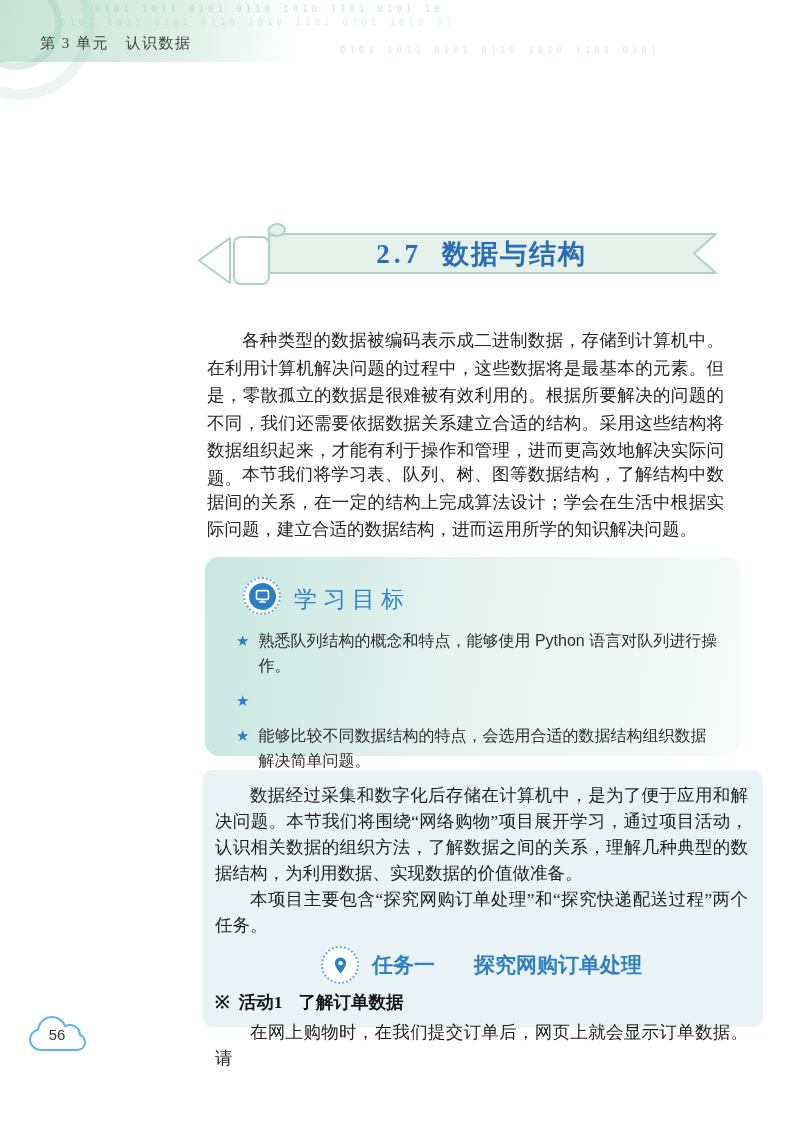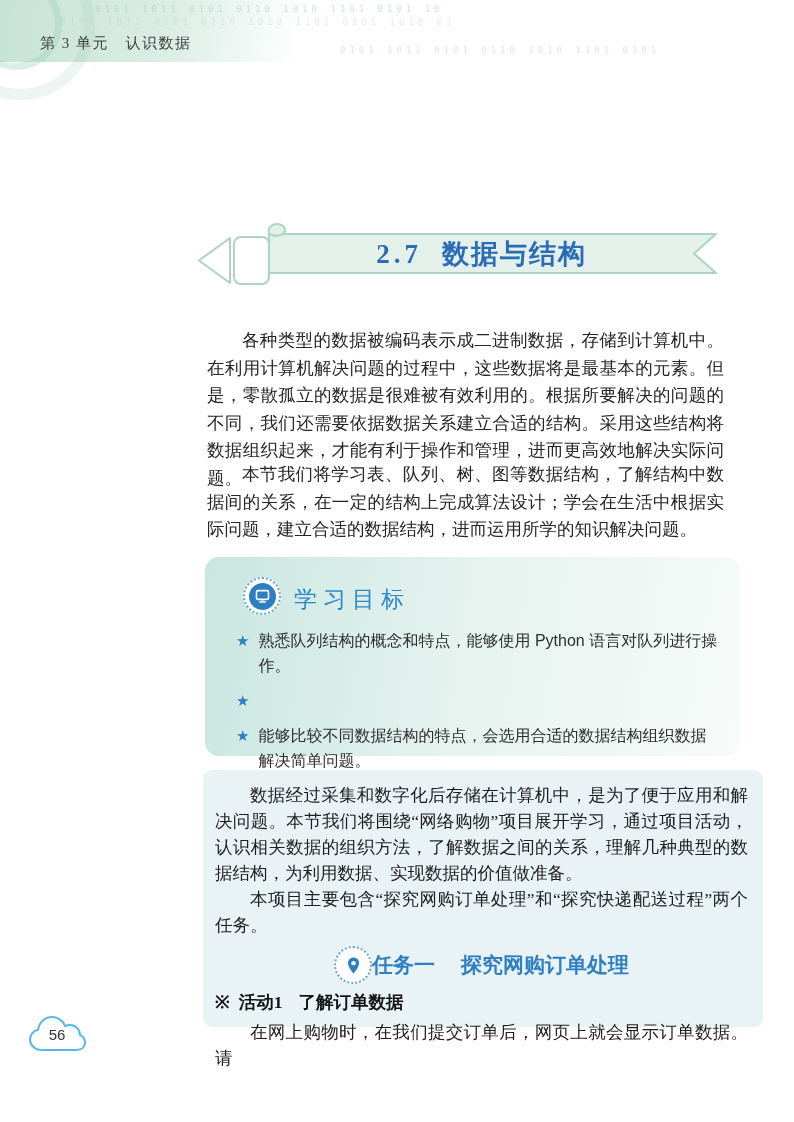--- a/index.html
+++ b/index.html
@@ -48,21 +48,21 @@
   .goals-list{margin:13px 0 0 0;padding:0 22px 0 31px;list-style:none;
     font-family:"Liberation Sans","DejaVu Sans",sans-serif;font-size:16px;color:#2e2e2e;}
   .goals-list li{display:flex;gap:9px;line-height:25px;margin-bottom:10px;align-items:flex-start;}
   .goal-star{color:#2e7fc1;font-size:15px;line-height:25px;flex:0 0 auto;}
 
   
   .project-panel{position:absolute;left:203px;top:770px;width:560px;height:257px;
     background:#e9f2f5;border-radius:9px;box-sizing:border-box;padding:12px 15px 0 12px;}
   .panel-para{margin:0;font-size:17.5px;line-height:26px;text-indent:2em;
     text-align:justify;color:#1e1e1e;}
-  .task-heading{display:flex;align-items:center;justify-content:center;margin:8px 0 5px;}
+  .task-heading{display:flex;align-items:center;justify-content:center;gap:13px;margin:8px 0 5px;}
   .task-text{font-family:"Liberation Sans","DejaVu Sans",sans-serif;
     font-size:21px;font-weight:600;color:#2f80c3;}
   .task-title{margin-left:26px;}
   .activity-heading{display:flex;align-items:baseline;margin:3px 0 5px;
     font-weight:bold;font-size:17.5px;color:#141414;}
   .activity-marker{margin-right:9px;}
   .activity-label{margin-right:16px;}
 
   
   .page-number-cloud{position:absolute;left:27px;top:1012px;width:60px;height:46px;}

